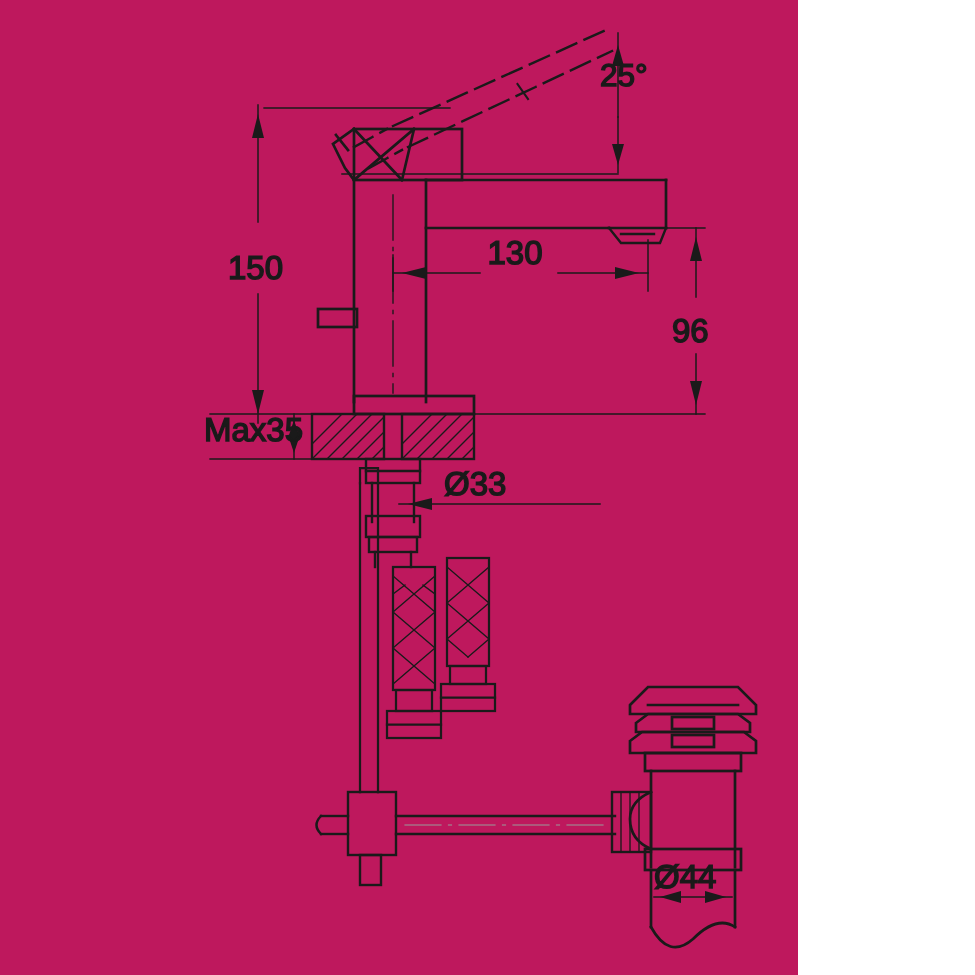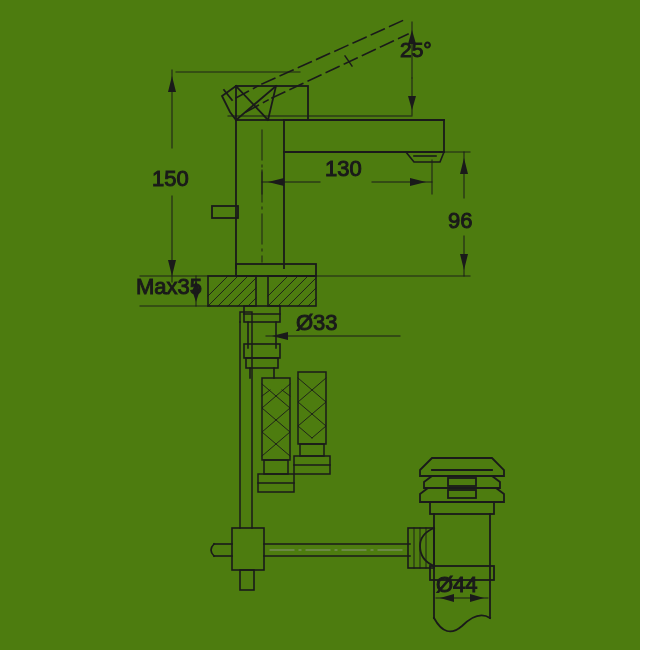--- a/index.html
+++ b/index.html
@@ -1,18 +1,18 @@
 <!DOCTYPE html>
 <html><head>
 <meta charset="utf-8">
 <style>
   html,body{margin:0;padding:0;background:#ffffff;}
   body{width:650px;height:650px;overflow:hidden;
        font-family:"Liberation Sans", sans-serif;}
-  #stage{position:relative;width:640px;height:650px;background:#4d7c0f;}
+  #stage{position:relative;width:532px;height:650px;background:#be185d;}
   svg{display:block;}
   .dimtext{font-family:"Liberation Sans", sans-serif;fill:#1a1a1a;}
 </style>
 </head>
 <body>
 
 <div id="stage">
 <svg width="650" height="650" viewBox="0 0 650 650">
 
   <g stroke="#1a1a1a" fill="none" stroke-linecap="square" stroke-linejoin="miter">

